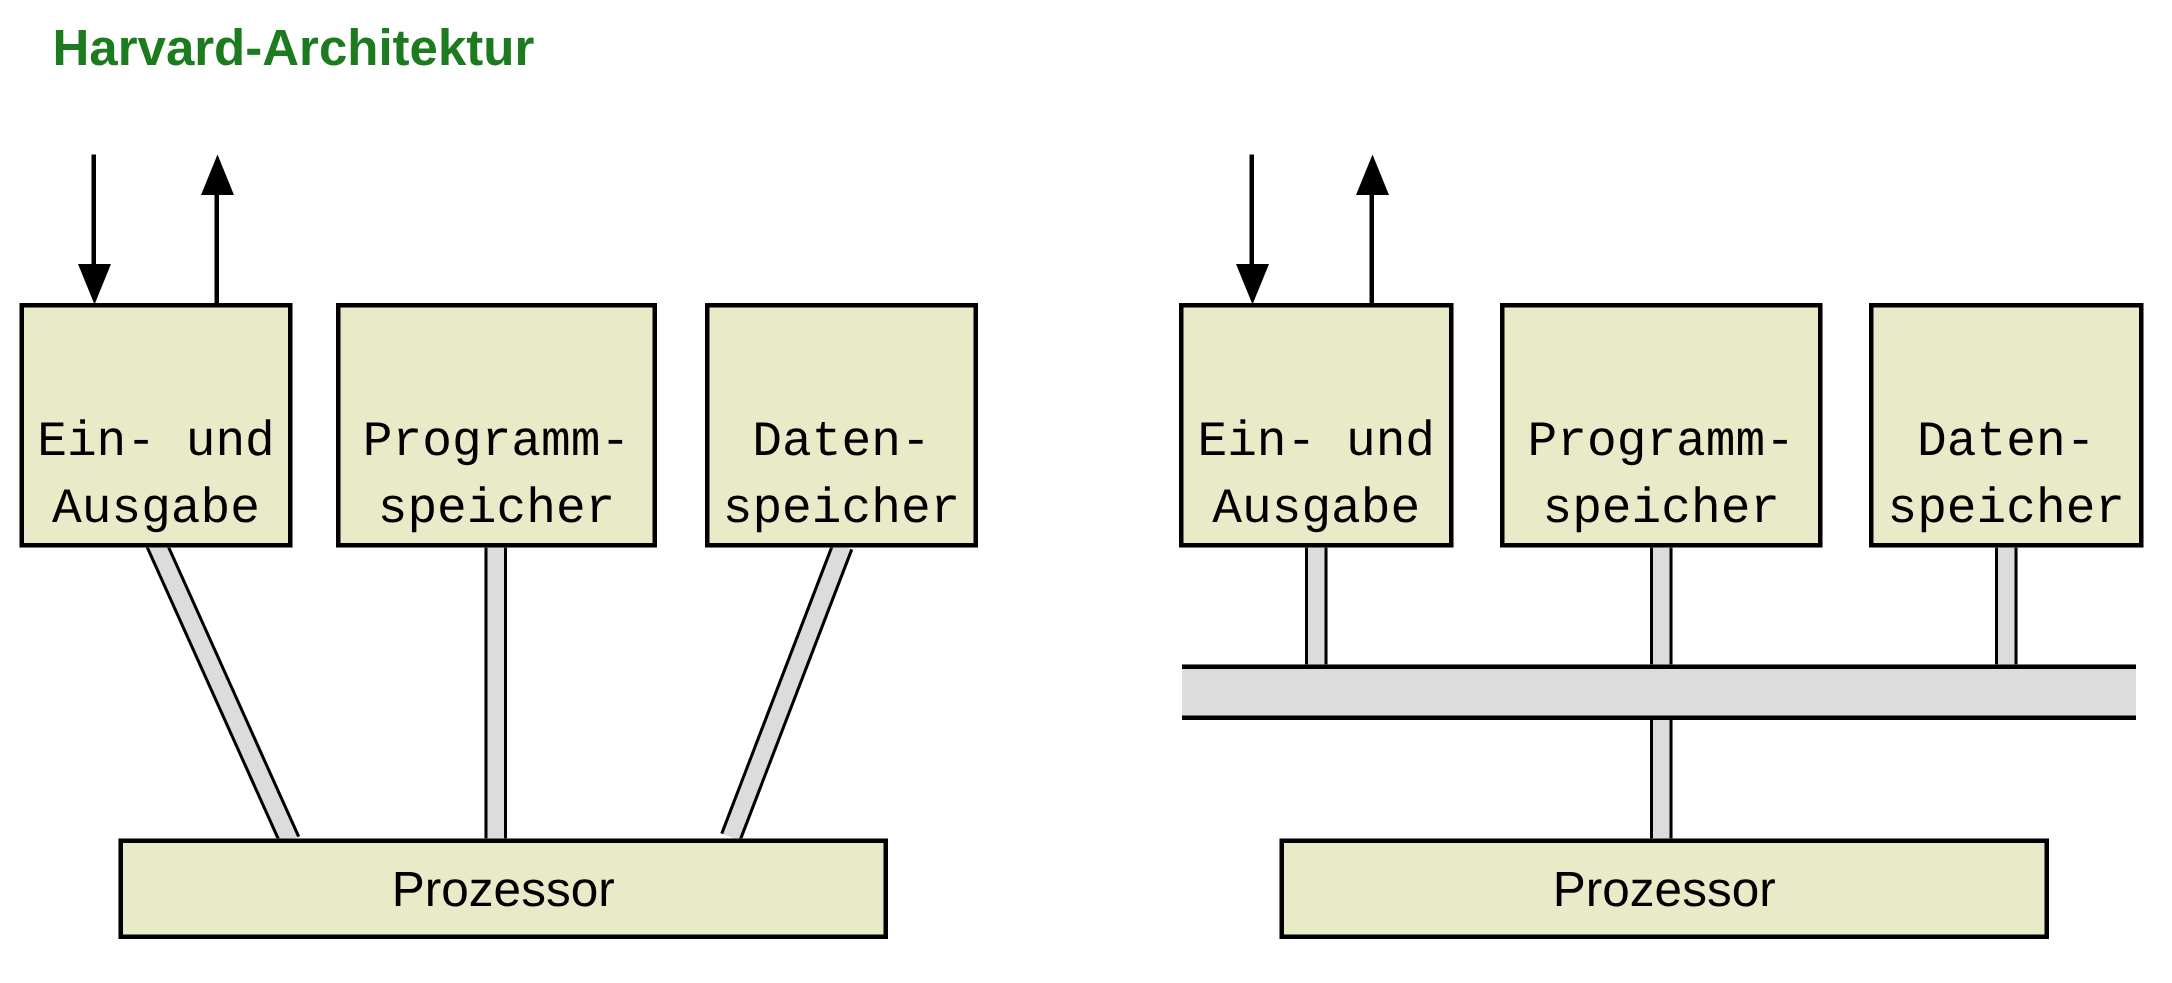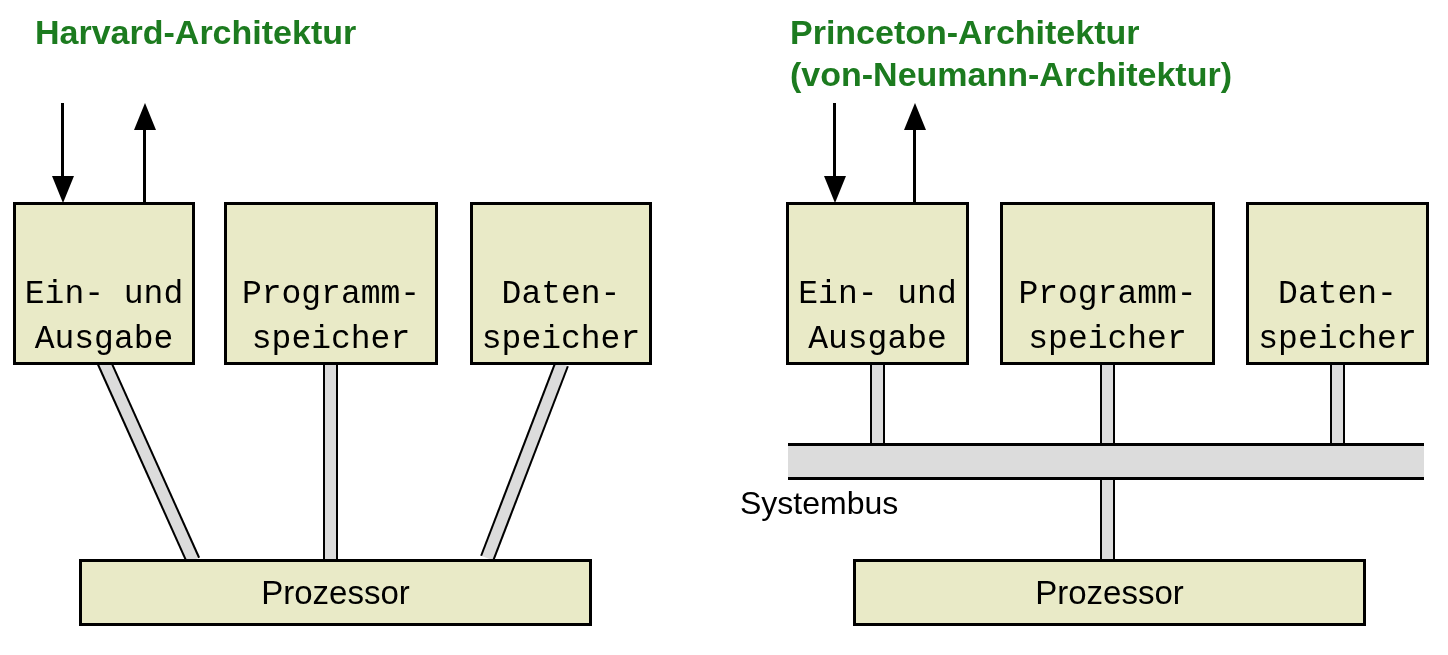--- a/index.html
+++ b/index.html
@@ -118,24 +118,20 @@
   #arr-p-in-head {left:824px;top:176px;}
   #arr-p-out-head{left:904px;top:103px;}
   #arr-p-out-line{left:913px;top:127px; height:76px;}
 </style>
 </head>
 <body>
 
 <div class="stage">
 
   <div class="title" id="title-harvard">Harvard-Architektur</div>
-  <div class="title" id="title-princeton">
-    <div>Princeton-Architektur</div>
-    <div>(von-Neumann-Architektur)</div>
-  </div>
 
   <div class="aline" id="arr-h-in-line"></div>
   <div class="ahead down" id="arr-h-in-head"></div>
   <div class="ahead up" id="arr-h-out-head"></div>
   <div class="aline" id="arr-h-out-line"></div>
 
   <div class="connector" id="conn-h-io"></div>
   <div class="connector" id="conn-h-prog"></div>
   <div class="connector" id="conn-h-data"></div>
 
@@ -160,21 +156,20 @@
   <div class="ahead down" id="arr-p-in-head"></div>
   <div class="ahead up" id="arr-p-out-head"></div>
   <div class="aline" id="arr-p-out-line"></div>
 
   <div class="connector" id="conn-p-io"></div>
   <div class="connector" id="conn-p-prog"></div>
   <div class="connector" id="conn-p-data"></div>
   <div class="connector" id="conn-p-proc"></div>
 
   <div class="bus"></div>
-  <div class="bus-label">Systembus</div>
 
   <div class="node" id="box-p-io">
     <span>Ein- und</span>
     <span>Ausgabe</span>
   </div>
   <div class="node" id="box-p-prog">
     <span>Programm-</span>
     <span>speicher</span>
   </div>
   <div class="node" id="box-p-data">

